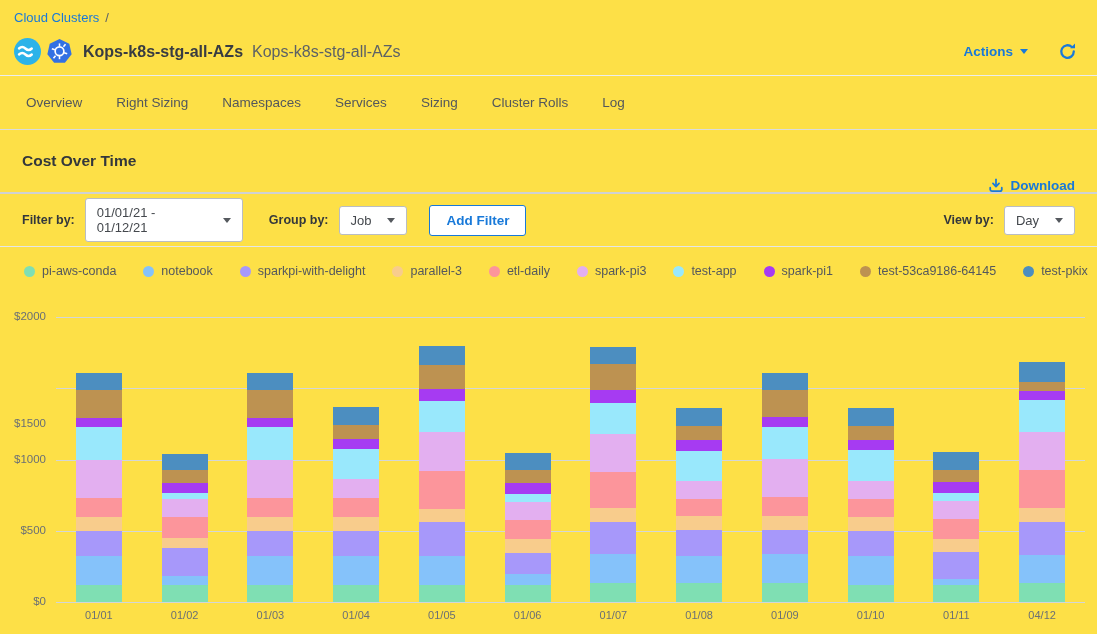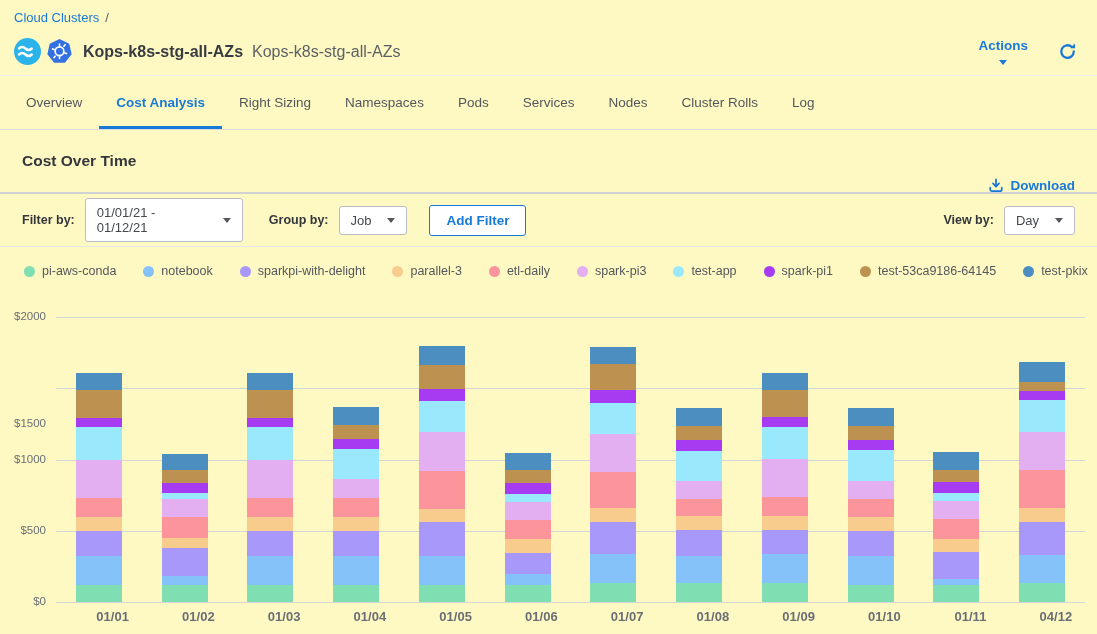--- a/index.html
+++ b/index.html
@@ -1,32 +1,32 @@
 <!DOCTYPE html>
 <html><head>
 <meta charset="utf-8">
 <style>
   * { margin:0; padding:0; box-sizing:border-box; }
   html,body { background:#fff; }
   .page {
-    width:1097px; height:634px; background:#fef9c3; overflow:hidden; position:relative;
+    width:1097px; height:634px; background:#fde047; overflow:hidden; position:relative;
     font-family:"Liberation Sans", sans-serif; color:#3a3e44;
   }
   
   .breadcrumb { height:28px; padding:10px 0 0 14px; font-size:13px; }
   .breadcrumb a { color:#1879D9; text-decoration:none; cursor:pointer; }
   .breadcrumb .sep { color:#5c6166; margin-left:6px; }
   
   .header-row { height:48px; display:flex; align-items:center; padding:0 20px 0 14px; border-bottom:1px solid #ebedee; }
   .logo { width:27px; height:27px; border-radius:50%; display:inline-flex; align-items:center; justify-content:center; flex:0 0 auto; }
   .logo + .logo { margin-left:5px; }
   .title-bold { font-size:16px; font-weight:700; color:#383c42; margin-left:10px; }
   .title-sub  { font-size:16px; color:#5c6166; margin-left:9px; }
   .header-right { margin-left:auto; display:flex; align-items:center; }
-  .actions { display:inline-flex; align-items:center; gap:7px; color:#1879D9; font-size:13.5px; font-weight:700; cursor:pointer;flex-direction:column; }
+  .actions { display:inline-flex; align-items:center; gap:7px; color:#1879D9; font-size:13.5px; font-weight:700; cursor:pointer; }
   .caret-down { width:0; height:0; border-left:4.5px solid transparent; border-right:4.5px solid transparent; border-top:5.5px solid #55595e; display:inline-block; }
   .caret-blue { border-top-color:#1879D9; }
   .refresh { margin-left:30px; cursor:pointer; display:inline-flex; }
   
   .tabs { height:54px; display:flex; align-items:stretch; padding-left:9px; border-bottom:1px solid #dadcde; }
   .tab { display:flex; align-items:center; padding:0 17px; font-size:13.5px; color:#53575c; cursor:pointer; }
   .tab.active { color:#1879D9; font-weight:600; box-shadow:inset 0 -3px 0 #1879D9; }
   
   .section-row { height:64px; display:flex; align-items:center; padding:0 22px; border-bottom:2px solid #cfd2d4; }
   .section-title { font-size:15.5px; font-weight:700; color:#33373c;text-align:right; }
@@ -48,21 +48,21 @@
   .dot { width:11px; height:11px; border-radius:50%; flex:0 0 auto; }
   
   .chart { position:relative; height:347px; }
   .ylabel { position:absolute; left:0; width:46px; text-align:right; font-size:11.5px; color:#6a6f75; }
   .plot { position:absolute; left:56px; right:12px; top:30px; height:285px; }
   .gridline { position:absolute; left:0; right:0; height:1px; background:#d3d6d8; }
   .bars { position:absolute; left:0; right:0; top:0; bottom:0; display:flex; justify-content:space-around; align-items:flex-end; }
   .bar-col { width:46px; display:flex; flex-direction:column-reverse; }
   .bar-seg { width:100%; }
   .xlabels { position:absolute; left:56px; right:12px; top:322px; display:flex; justify-content:space-around; }
-  .xlabel { width:60px; text-align:right; font-size:13px; color:#6a6f75;font-weight:bold; }
+  .xlabel { width:60px; text-align:center; font-size:11px; color:#6a6f75; }
 </style>
 </head>
 <body>
 
 <div class="page">
 
   <div class="breadcrumb">
     <a>Cloud Clusters</a><span class="sep">/</span>
   </div>
 
@@ -98,26 +98,24 @@
         <svg width="19" height="19" viewBox="0 0 20 20">
           <path d="M16.6 10 a6.6 6.6 0 1 1 -2 -4.7" fill="none" stroke="#1879D9" stroke-width="2.4" stroke-linecap="round"></path>
           <path d="M17.9 1.6 v5 h-5 z" fill="#1879D9"></path>
         </svg>
       </span>
     </div>
   </div>
 
   <div class="tabs" id="tabs">
       <div class="tab">Overview</div>
-      <div class="tab active">Cost Analysis</div>
       <div class="tab">Right Sizing</div>
       <div class="tab">Namespaces</div>
-      <div class="tab">Pods</div>
       <div class="tab">Services</div>
-      <div class="tab">Nodes</div>
+      <div class="tab">Sizing</div>
       <div class="tab">Cluster Rolls</div>
       <div class="tab">Log</div>
     </div>
 
   <div class="section-row">
     <span class="section-title">Cost Over Time</span>
     <span class="download">
       <svg width="16" height="16" viewBox="0 0 18 18">
         <path d="M9 2 v8" stroke="#1879D9" stroke-width="2" fill="none"></path>
         <path d="M5.6 7.2 L9 10.8 L12.4 7.2" stroke="#1879D9" stroke-width="2" fill="none" stroke-linecap="round" stroke-linejoin="round"></path>

